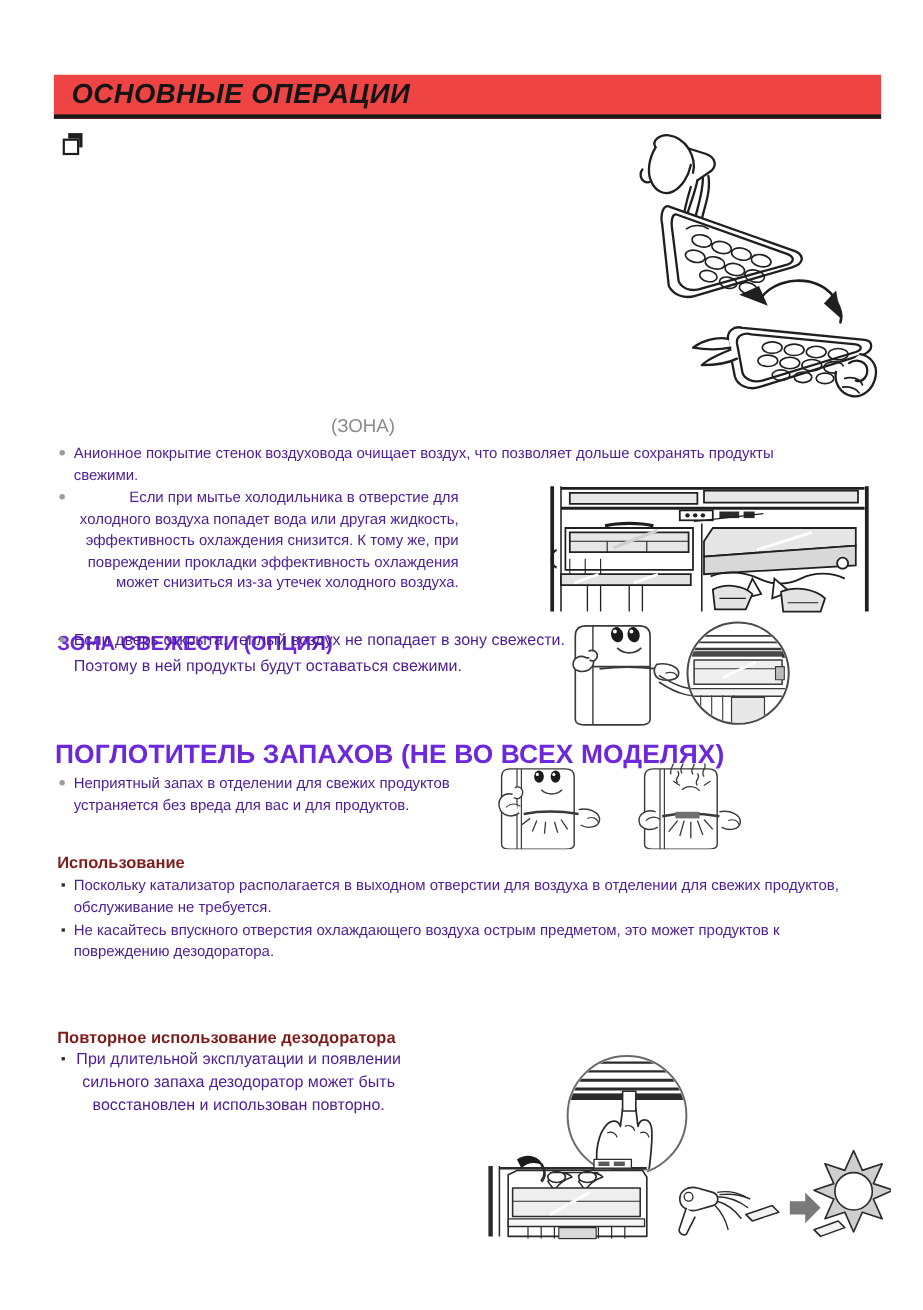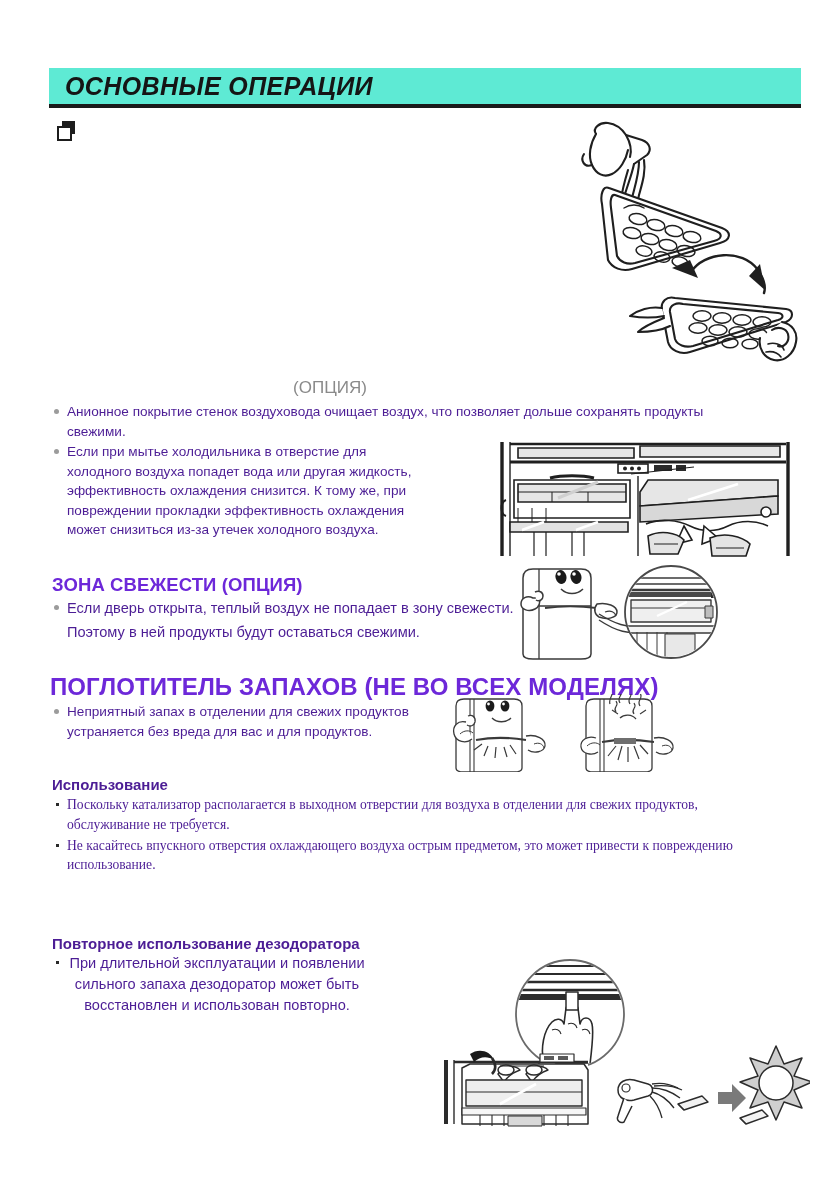--- a/index.html
+++ b/index.html
@@ -18,21 +18,21 @@
     overflow: hidden;
   }
 
   
   .header-bar {
     position: absolute;
     left: 49px;
     top: 68px;
     width: 752px;
     height: 36px;
-    background: #5eead4;
+    background: #ef4444;
     border-bottom: 4px solid #1a1a1a;
   }
   .header-title {
     position: absolute;
     left: 16px;
     top: 4px;
     font-size: 25px;
     font-weight: bold;
     font-style: italic;
     letter-spacing: 0.4px;
@@ -87,21 +87,21 @@
     letter-spacing: 0.1px;
     white-space: nowrap;
   }
   .sec-head.h-fresh { left: 52px; top: 574px; }
   .sec-head.h-deo   { left: 50px; top: 673px; font-size: 24px; }
 
   .sub-head {
     position: absolute;
     font-size: 15px;
     font-weight: bold;
-    color: #4c1d95;
+    color: #7f1d1d;
     white-space: nowrap;
   }
   .sub-head.s-use   { left: 52px; top: 776px; }
   .sub-head.s-reuse { left: 52px; top: 935px; }
 
   
   ul.blist {
     position: absolute;
     list-style: none;
     margin: 0;
@@ -130,25 +130,25 @@
     top: 8px;
     width: 3px;
     height: 3px;
     border-radius: 0;
     background: #2a2a2a;
   }
   ul.blist.big li { font-size: 14.6px; line-height: 21px; }
 
   
   #list-anion { left: 52px; top: 402px; width: 700px; }
-  #list-anion li + li { margin-top: 1px; }
-
-  #list-fresh { left: 52px; top: 598px; width: 470px; }
+  #list-anion li + li { margin-top: 1px; text-align: right; }
+
+  #list-fresh { left: 52px; top: 572px; width: 470px; }
   #list-odor  { left: 52px; top: 702px; width: 400px; }
-  #list-use   { left: 52px; top: 795px; width: 730px; font-family: Liberation Serif, serif; }
+  #list-use   { left: 52px; top: 795px; width: 730px; }
   #list-use li + li { margin-top: 1.5px; }
   #list-reuse { left: 52px; top: 953px; width: 430px; text-align: center; }
   #list-reuse li + li { margin-top: 1.5px; }
 
   .tail-line {
     display: block;
     margin-top: 3px;
   }
 
   
@@ -235,21 +235,21 @@
         <path d="M118 206 C108 210 98 214 92 220 C104 220 116 218 124 214" fill="#fff"></path>
 
         <path d="M236 210 C246 212 252 220 250 230 C248 242 238 250 228 248 C218 246 212 236 214 226" fill="#fff"></path>
         <path d="M226 218 C232 214 240 216 242 222 C244 230 238 236 232 234" fill="#fff"></path>
         <path d="M222 232 C228 230 236 232 238 238" stroke-width="1.6"></path>
         <path d="M220 240 C226 239 232 241 235 245" stroke-width="1.6"></path>
       </g>
     </svg>
   </div>
 
-  <div class="opt-center">(ОПЦИЯ)</div>
+  <div class="opt-center">(ЗОНА)</div>
 
   <ul class="blist" id="list-anion">
     <li>Анионное покрытие стенок воздуховода очищает воздух, что позволяет дольше сохранять продукты свежими.</li>
     <li style="width:350px">Если при мытье холодильника в отверстие для холодного воздуха попадет вода или другая жидкость, эффективность охлаждения снизится. К тому же, при повреждении прокладки эффективность охлаждения может снизиться из-за утечек холодного воздуха.</li>
   </ul>
 
   <div class="illu" id="illu-interior">
     <svg width="315" height="118" viewBox="0 0 315 118">
       <g fill="none" stroke="#1f1f1f" stroke-width="1.6">
 
@@ -423,21 +423,21 @@
         <g stroke-width="1.2">
           <path d="M182 52 L178 66 M188 53 L188 68 M194 52 L199 65 M176 52 L168 62 M200 51 L208 60"></path>
         </g>
       </g>
     </svg>
   </div>
 
   <div class="sub-head s-use">Использование</div>
   <ul class="blist dots" id="list-use">
     <li>Поскольку катализатор располагается в выходном отверстии для воздуха в отделении для свежих продуктов, обслуживание не требуется.</li>
-    <li>Не касайтесь впускного отверстия охлаждающего воздуха острым предметом, это может привести к повреждению использование.</li>
+    <li>Не касайтесь впускного отверстия охлаждающего воздуха острым предметом, это может продуктов к повреждению дезодоратора.</li>
   </ul>
 
   <div class="sub-head s-reuse">Повторное использование дезодоратора</div>
   <ul class="blist dots big" id="list-reuse">
     <li style="width:300px">При длительной эксплуатации и появлении сильного запаха дезодоратор может быть восстановлен и использован повторно.</li>
   </ul>
 
   <div class="illu" id="illu-reuse">
     <svg width="370" height="175" viewBox="0 0 370 175">
       <g fill="none" stroke="#2b2b2b" stroke-width="1.5" stroke-linejoin="round">

